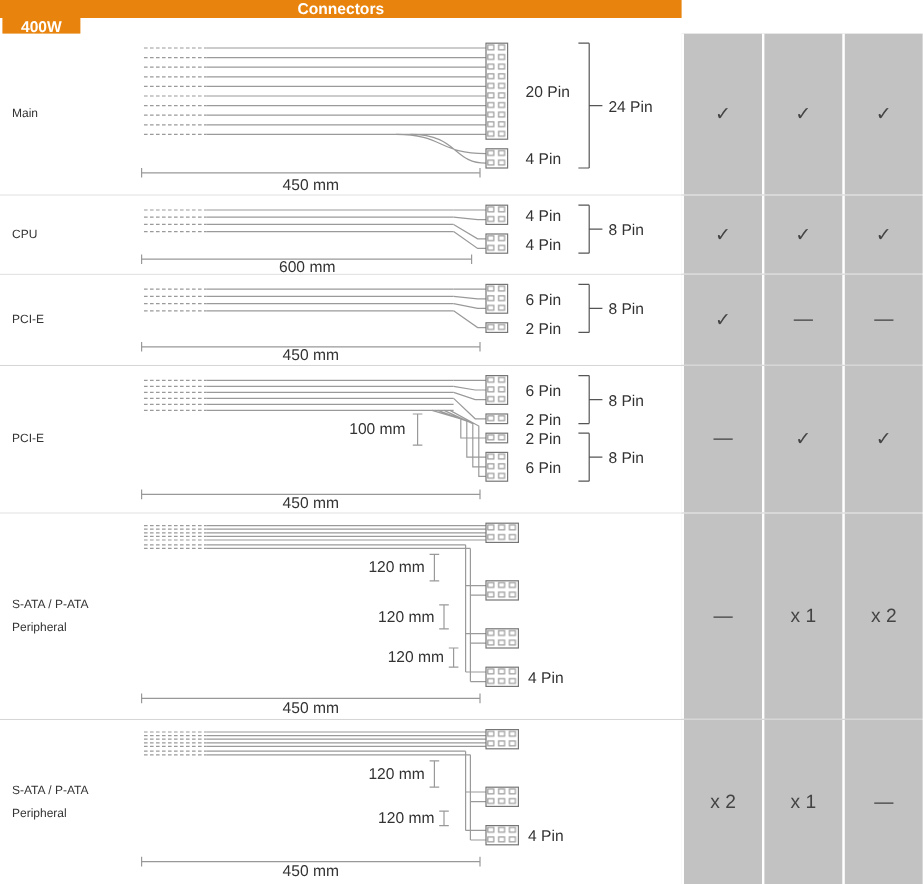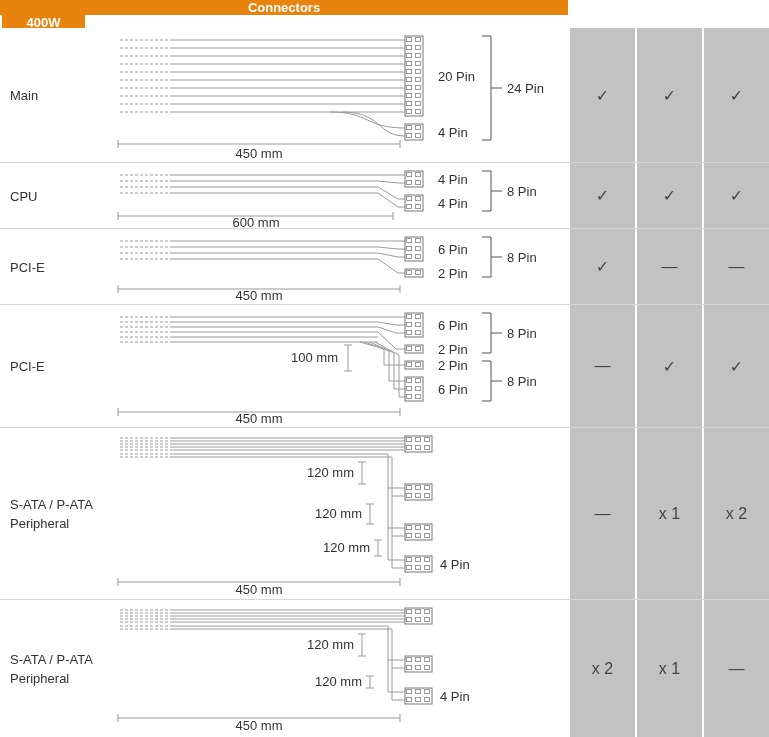--- a/index.html
+++ b/index.html
@@ -4,27 +4,27 @@
 <style>
   * { margin:0; padding:0; box-sizing:border-box; }
   html,body { background:#fff; }
   body { width:769px; font-family:"Liberation Sans", sans-serif; }
   .page { width:769px; height:737px; overflow:hidden; }
 
   .hdr { display:flex; height:28px;flex-direction:column; }
   .hdr-cell { background:#e8830d; color:#fff; font-weight:bold; font-size:13px;
               display:flex; align-items:center; justify-content:center; }
   .hdr-conn { width:568px; }
-  .hdr-w { width:85px; border-left:2px solid #fff; }
+  .hdr-w { width:67px; border-left:2px solid #fff; }
 
   .row { display:flex; border-bottom:1px solid #d6d6d6; }
   .row:last-child { border-bottom:none; }
   .cell-left { width:568px; position:relative; background:#fff; }
   .row-label { position:absolute; left:10px; top:50%; transform:translateY(-50%);
-               font-size:13px; color:#333; line-height:19px; z-index:2; }
+               font-size:10px; color:#333; line-height:19px; z-index:2; }
   .cell-val { width:67px; border-left:2px solid #fff; background:#c2c2c2;
               display:flex; align-items:center; justify-content:center;
               font-size:16px; color:#444; }
 
   .r1 { height:135px; } .r2 { height:66px; } .r3 { height:76px; }
   .r4 { height:123px; } .r5 { height:172px; } .r6 { height:137px; }
 
   svg.diagram { display:block; }
   svg text { font-family:"Liberation Sans", sans-serif; font-size:13px; fill:#333; }
   .wire  { stroke:#9a9a9a; fill:none; stroke-width:1; }

